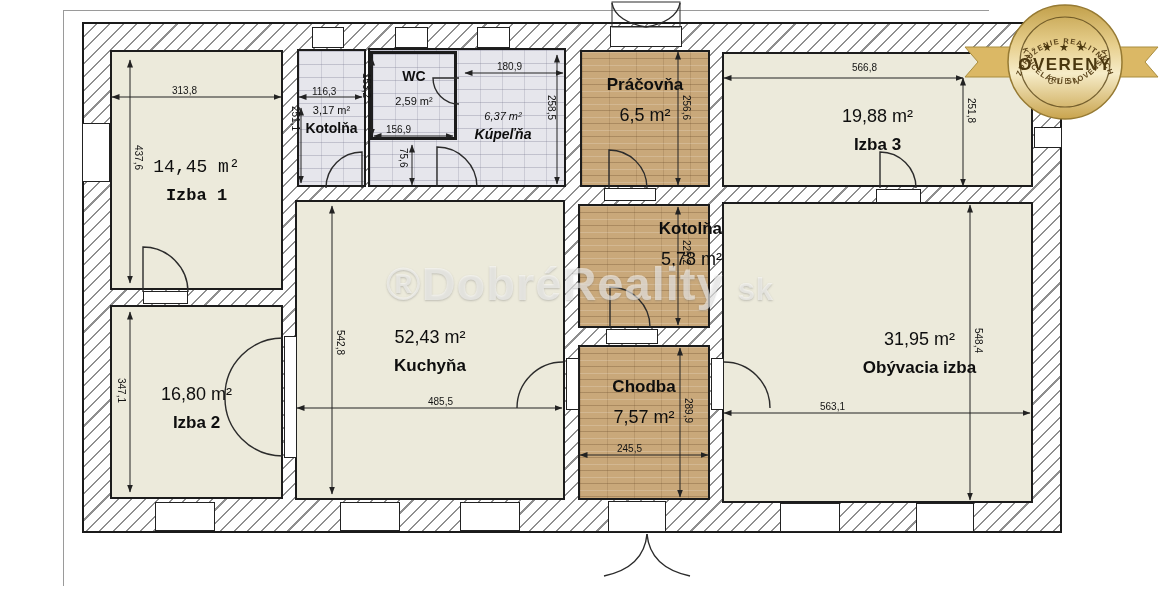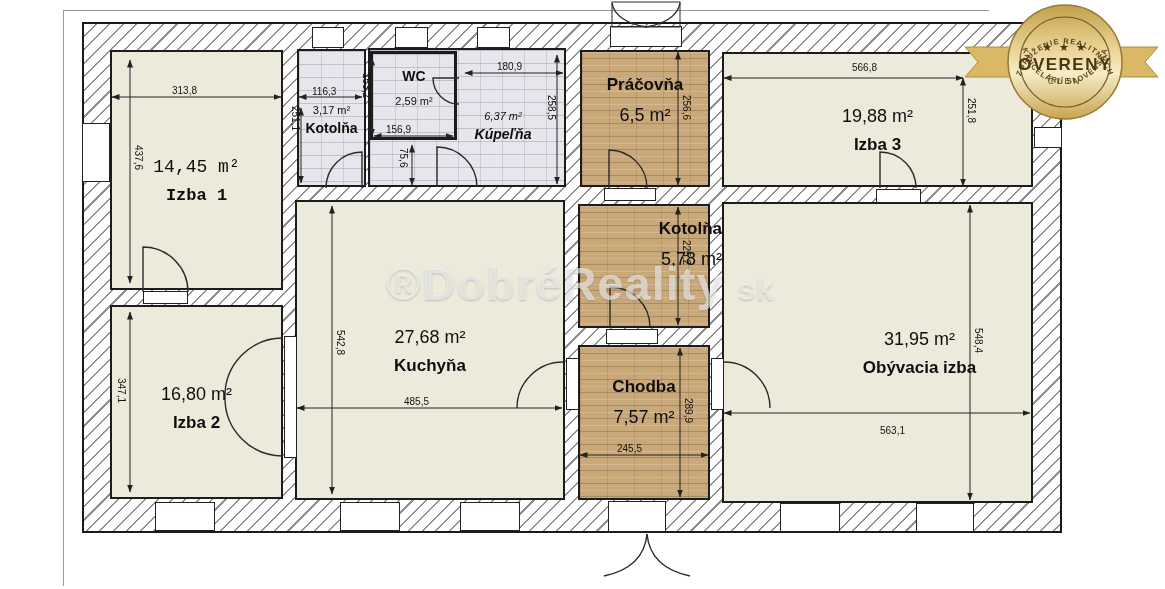--- a/index.html
+++ b/index.html
@@ -152,21 +152,21 @@
   </div>
   <div class="rlabel" style="left:722px;top:107px;width:311px;">
     <span class="rarea">19,88 m²</span>
     <span class="rname">Izba 3</span>
   </div>
   <div class="rlabel namefirst" style="left:578px;top:220px;width:144px;align-items:flex-end;">
     <span class="rname">Kotolňa</span>
     <span class="rarea">5,78 m²</span>
   </div>
   <div class="rlabel" style="left:295px;top:328px;width:270px;">
-    <span class="rarea">27,68 m²</span>
+    <span class="rarea">52,43 m²</span>
     <span class="rname">Kuchyňa</span>
   </div>
   <div class="rlabel namefirst" style="left:578px;top:378px;width:132px;">
     <span class="rname">Chodba</span>
     <span class="rarea">7,57 m²</span>
   </div>
   <div class="rlabel" style="left:722px;top:330px;width:311px;margin-left:42px;">
     <span class="rarea">31,95 m²</span>
     <span class="rname">Obývacia izba</span>
   </div>
@@ -179,25 +179,25 @@
   <div class="dim dimv" style="left:361px;top:73px;">153,2</div>
   <div class="dim" style="left:386px;top:124px;">156,9</div>
   <div class="dim" style="left:497px;top:61px;">180,9</div>
   <div class="dim dimv" style="left:546px;top:95px;">258,5</div>
   <div class="dim dimv" style="left:398px;top:148px;">75,6</div>
   <div class="dim dimv" style="left:681px;top:95px;">256,6</div>
   <div class="dim" style="left:852px;top:62px;">566,8</div>
   <div class="dim dimv" style="left:966px;top:98px;">251,8</div>
   <div class="dim dimv" style="left:681px;top:240px;">225,2</div>
   <div class="dim dimv" style="left:335px;top:330px;">542,8</div>
-  <div class="dim" style="left:404px;top:396px;">485,5</div>
+  <div class="dim" style="left:428px;top:396px;">485,5</div>
   <div class="dim" style="left:617px;top:443px;">245,5</div>
   <div class="dim dimv" style="left:683px;top:398px;">289,9</div>
   <div class="dim dimv" style="left:973px;top:328px;">548,4</div>
-  <div class="dim" style="left:880px;top:401px;margin-top:24px;">563,1</div>
+  <div class="dim" style="left:820px;top:401px;">563,1</div>
 
   <div class="watermark">
     <span>®DobréReality</span>
     <span class="suffix">sk</span>
   </div>
 
   <svg id="badge" viewBox="0 0 207 135">
     <defs>
       <linearGradient id="gold" x1="0" y1="0" x2="0" y2="1">
         <stop offset="0" stop-color="#c2a04b"></stop>

